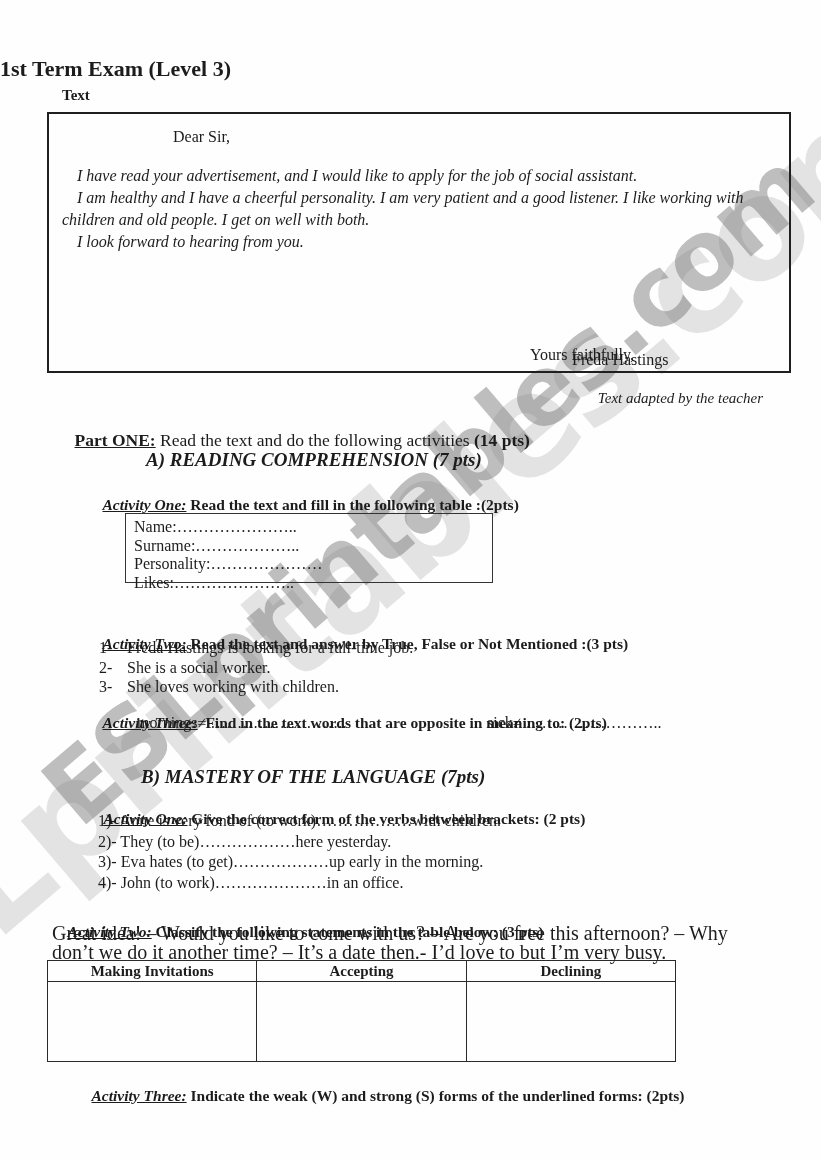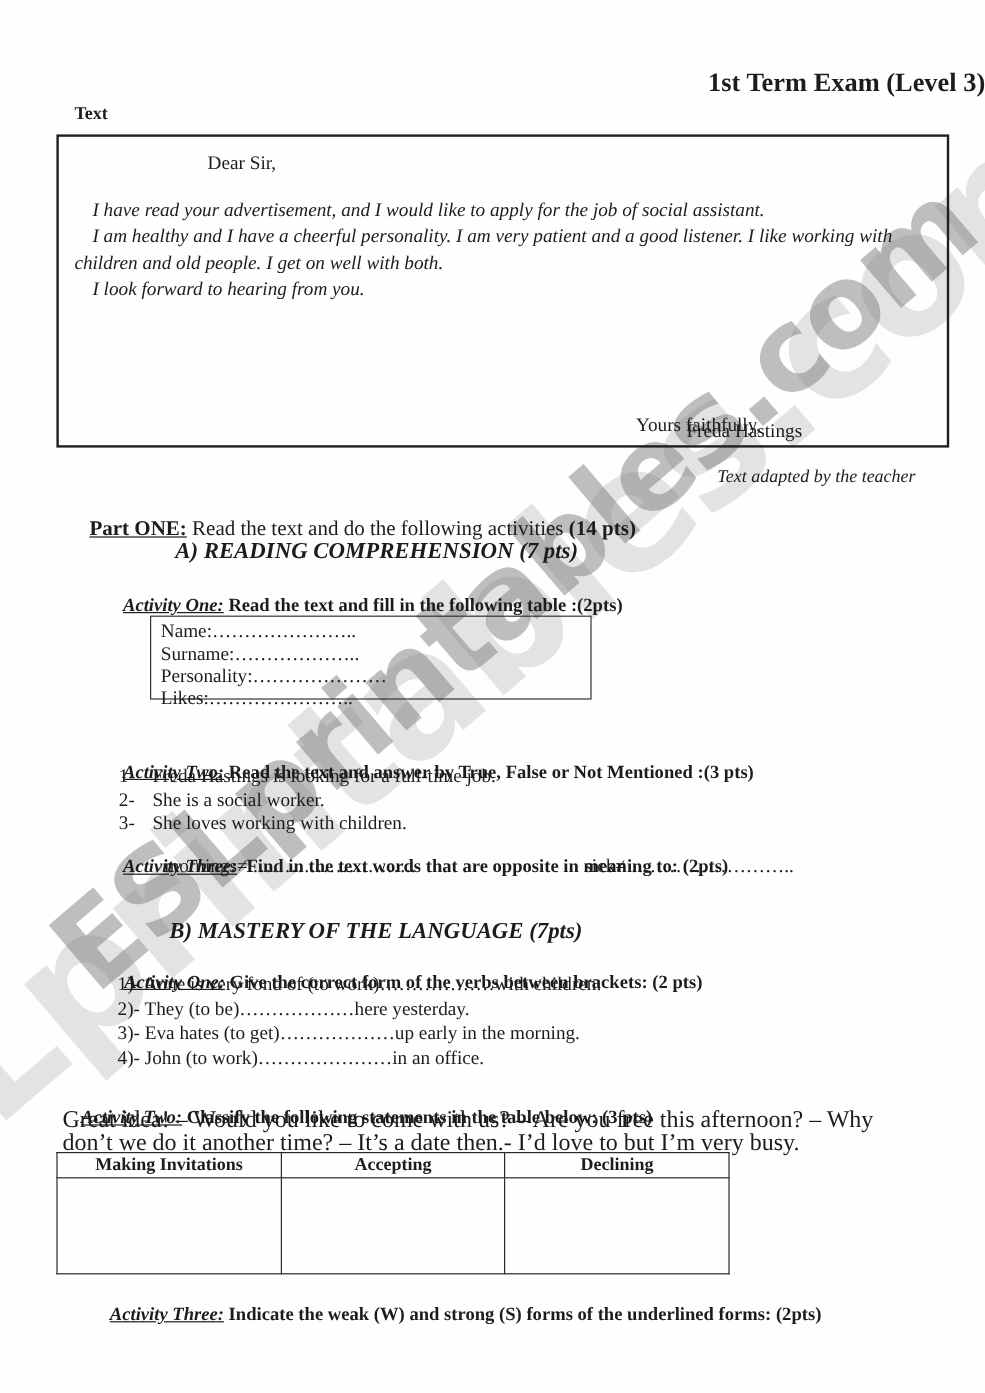--- a/index.html
+++ b/index.html
@@ -33,21 +33,21 @@
   .wm-main {
     left: 58px; top: 757px;
     font-size: 96px; line-height: 96px;
     letter-spacing: -2px;
     color: rgba(125,125,125,0.50);
     transform: rotate(-40.5deg);
   }
   
   .doc-title {
     position: absolute; left: 0; top: 56px; width: 100%;
-    text-align: right; font-weight: bold; font-size: 22px;
+    text-align: left; font-weight: bold; font-size: 22px;
   }
   .text-label {
     position: absolute; left: 62px; top: 87px;
     font-weight: bold; font-size: 15px;
   }
   
   .letter-box {
     position: absolute; left: 47px; top: 112px;
     width: 744px; height: 261px;
     border: 2px solid #1f1f1f;
@@ -93,21 +93,21 @@
   .opp-grid {
     position: absolute; left: 137px; top: 713px; width: 560px;
     font-size: 16px; line-height: 20px;
   }
   .opp-row { display: flex; }
   .opp-row .opp-left { width: 350px; }
   .verb-list { position: absolute; left: 98px; top: 811px; font-size: 16px; line-height: 20.5px; }
   
   .statements { position: absolute; left: 52px; top: 924px; width: 712px; font-size: 20px; line-height: 19px; }
   .class-table {
-    position: absolute; left: 47px; top: 960px; width: 561px;
+    position: absolute; left: 47px; top: 960px; width: 629px;
     border-collapse: collapse; table-layout: fixed;
   }
   .class-table th, .class-table td { border: 1.5px solid #2a2a2a; }
   .class-table th {
     font-size: 15px; font-weight: bold; text-align: center;
     height: 21px; padding: 0;
     font-family: "Liberation Serif", serif;
   }
   .class-table td { height: 80px; }
 </style>

